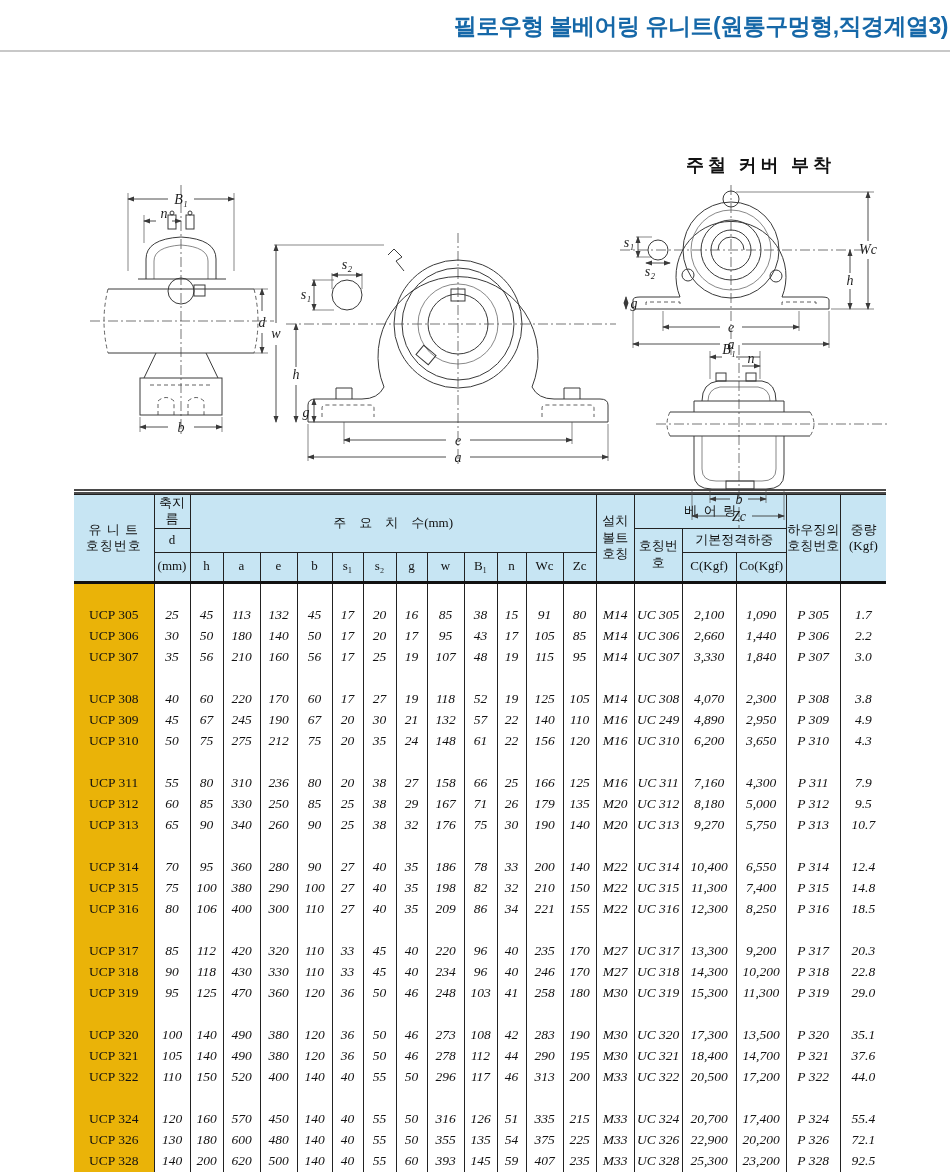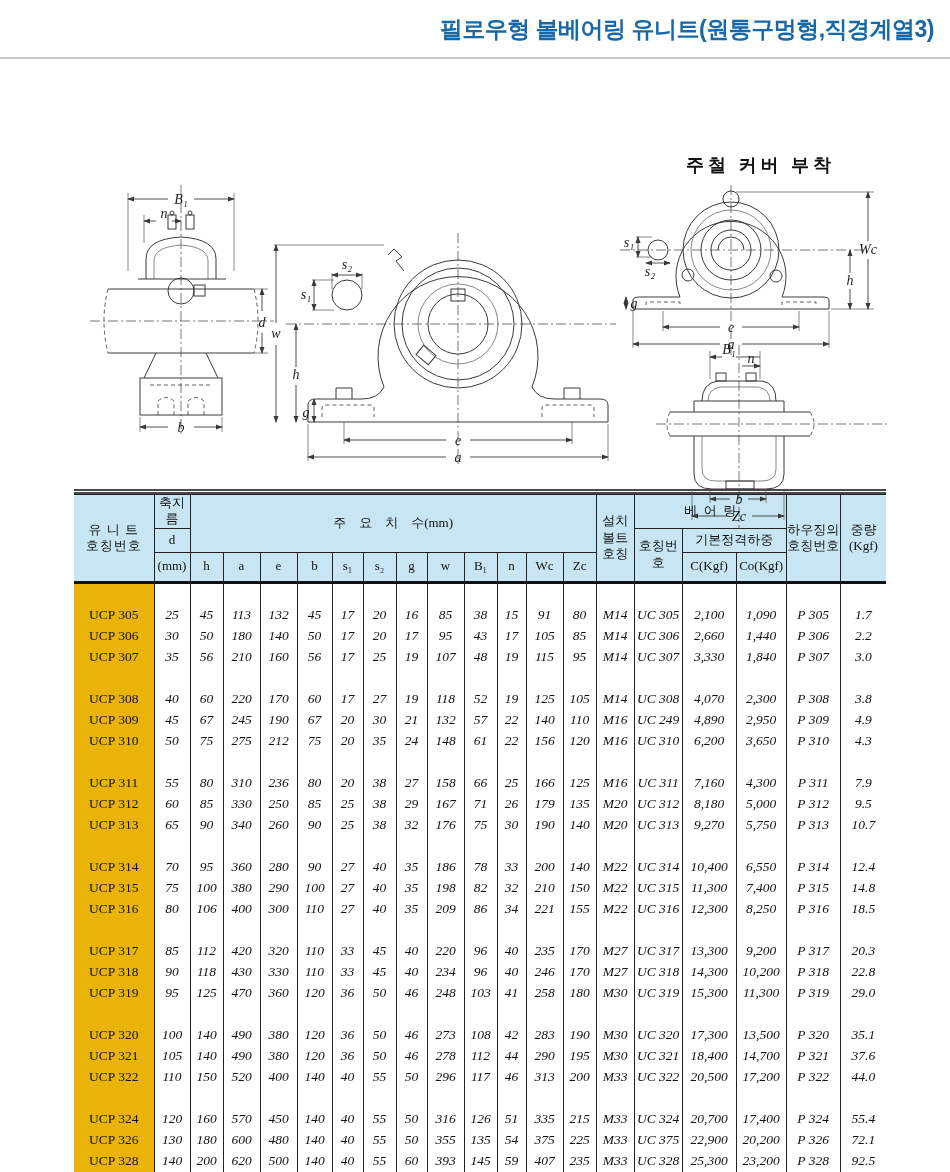--- a/index.html
+++ b/index.html
@@ -1,22 +1,22 @@
 <!DOCTYPE html>
 <html><head>
 <meta charset="utf-8">
 <style>
   html,body { margin:0; padding:0; background:#ffffff; }
   .page { position:relative; width:950px; height:1172px; background:#fff; overflow:hidden;
           font-family:"Liberation Serif","DejaVu Serif",serif; }
 
   
   .header-band { position:relative; width:950px; height:63px; display:flex; }
-  .band-left { flex:1 1 auto; height:59px; display:flex; align-items:center; justify-content:flex-end;
-               padding-right:16px; box-sizing:border-box;
+  .band-left { flex:1 1 auto; height:52px; display:flex; align-items:center; justify-content:flex-end;
+               padding-right:2px; box-sizing:border-box;
                background:linear-gradient(90deg,#f2c globalThis796 0%, #f3c795 0%, #f5cd9d 30%, #f9e2c0 62%, #fdf5e9 88%, #fffdf8 100%);
                box-shadow: inset 0 -2px 0 #c8c8c8; }
   .band-title { font-size:23px; font-weight:bold; color:#1668a8; letter-spacing:-0.5px;
                 font-family:"Liberation Sans","DejaVu Sans",sans-serif; white-space:nowrap; }
   .band-right { position:relative; width:355px; height:63px; flex:0 0 355px;
                 background:
                  linear-gradient(105deg, rgba(9,52,100,0) 55%, rgba(9,52,100,.40) 56%, rgba(9,52,100,.40) 70%, rgba(20,90,150,.18) 71%),
                  linear-gradient(25deg, rgba(6,40,85,.45) 0 8%, rgba(6,40,85,0) 9% 30%, rgba(6,40,85,.30) 31% 38%, rgba(6,40,85,0) 39%),
                  repeating-linear-gradient(115deg, rgba(255,255,255,.08) 0 6px, rgba(10,50,100,.22) 6px 14px, rgba(255,255,255,.05) 14px 22px, rgba(8,45,95,.28) 22px 30px),
                  #1478b6; }
@@ -909,21 +909,21 @@
             <td class="num">140</td>
             <td class="num">40</td>
             <td class="num">55</td>
             <td class="num">50</td>
             <td class="num">355</td>
             <td class="num">135</td>
             <td class="num">54</td>
             <td class="num">375</td>
             <td class="num">225</td>
             <td class="num">M33</td>
-            <td class="num">UC 375</td>
+            <td class="num">UC 326</td>
             <td class="num">22,900</td>
             <td class="num">20,200</td>
             <td class="num">P 326</td>
             <td class="num no-right">72.1</td>
           </tr>
           <tr>
             <td class="unit-col no-left">UCP 328</td>
             <td class="num">140</td>
             <td class="num">200</td>
             <td class="num">620</td>

